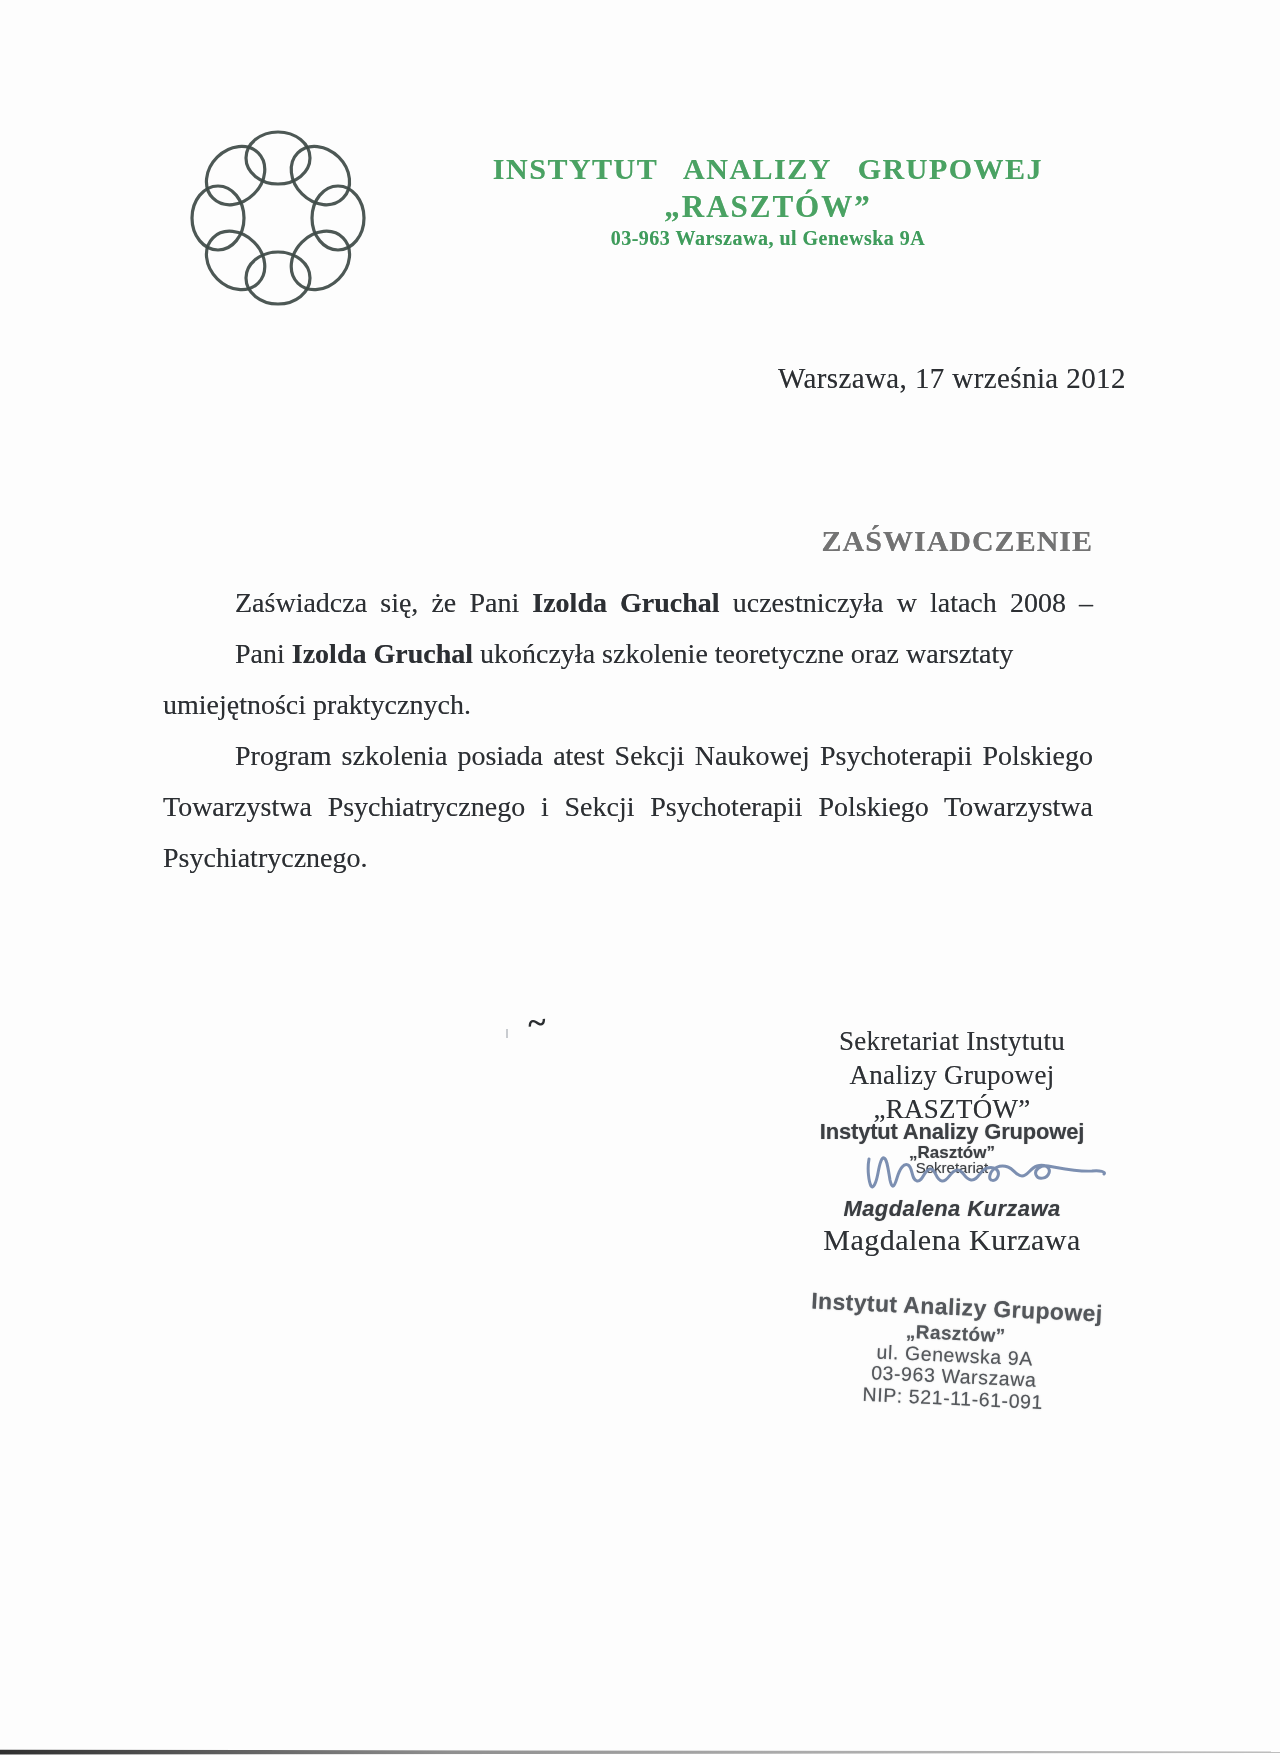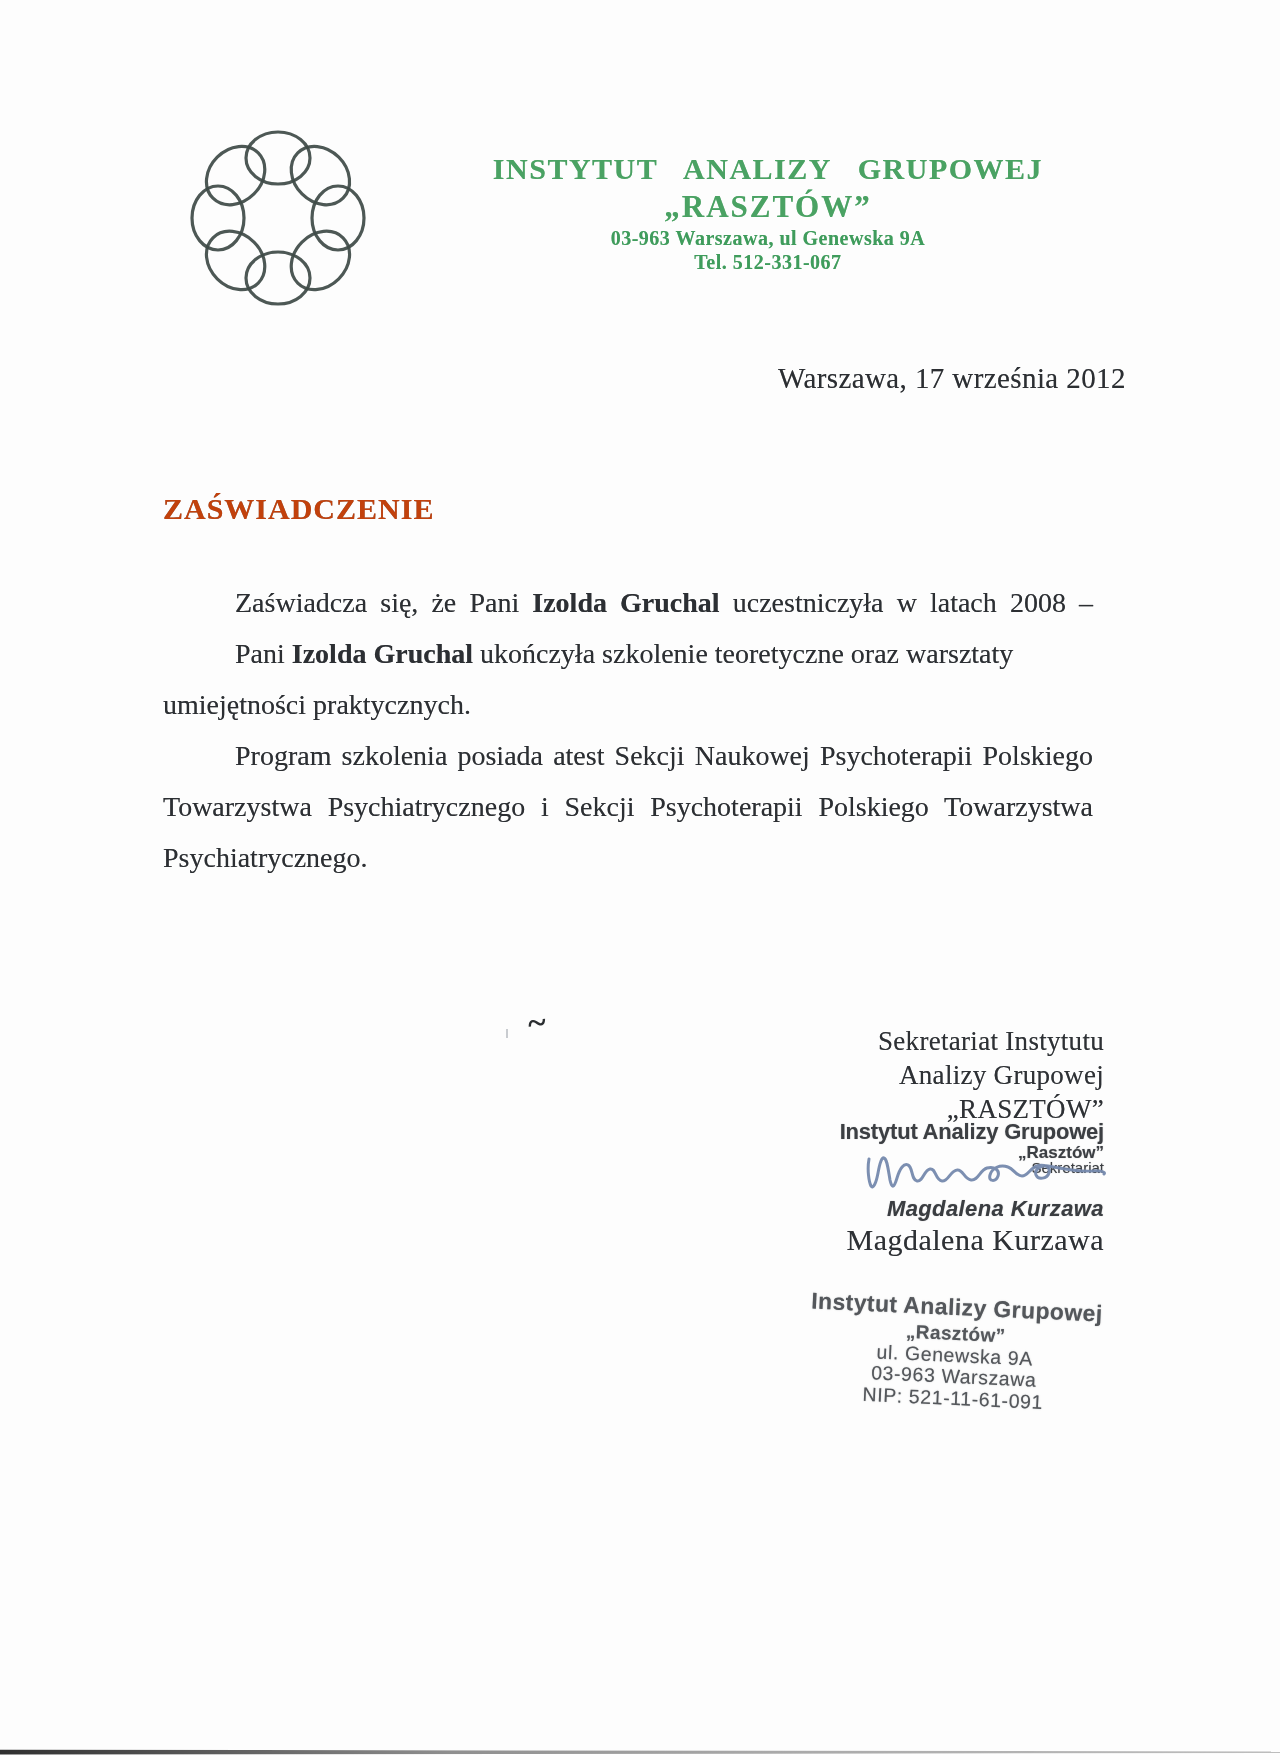--- a/index.html
+++ b/index.html
@@ -30,44 +30,44 @@
 
   
   .dateline {
     position: absolute; left: 778px; top: 362px;
     font-size: 29px; color: #2c2f33; letter-spacing: .4px;
     text-shadow: 0 0 .5px rgba(44,47,51,.55);
   }
 
   
   .doc-title {
-    position: absolute; left: 163px; top: 492px; width: 930px;
-    text-align: left; font-size: 30px; font-weight: bold; letter-spacing: 1px;
-    color: #c2410c; text-shadow: 0 0 .6px rgba(43,46,50,.55);
+    position: absolute; left: 163px; top: 524px; width: 930px;
+    text-align: right; font-size: 30px; font-weight: bold; letter-spacing: 1px;
+    color: #737373; text-shadow: 0 0 .6px rgba(43,46,50,.55);
   }
   .body-text {
     position: absolute; left: 163px; top: 577px; width: 930px;
     font-size: 28px; color: #2c2f33;
     text-shadow: 0 0 .55px rgba(44,47,51,.55);
   }
   .bline { line-height: 51px; height: 51px; }
   .bline.indent { padding-left: 72px; font-family: Liberation Serif, serif; }
   .bline.fill { text-align: justify; text-align-last: justify; }
   .bline b { font-weight: bold; }
 
   
   .ink-tilde {
     position: absolute; left: 528px; top: 1004px;
     font-size: 34px; font-weight: bold; color: #2b2e31;
     transform: rotate(-6deg);
   }
   .faint-tick { position: absolute; left: 506px; top: 1029px; width: 2px; height: 9px; background: #c9ccd0; }
 
   
-  .sig-block { position: absolute; left: 800px; top: 1024px; width: 304px; text-align: right; }
+  .sig-block { position: absolute; left: 800px; top: 1024px; width: 304px; text-align: center; }
   .sig-typed { font-size: 27px; line-height: 34px; color: #2e3135; letter-spacing: .3px;
                text-shadow: 0 0 .55px rgba(46,49,53,.5); }
   .sig-stamp { margin-top: -6px; color: #3c3f43; font-family: "Liberation Sans", sans-serif;
                text-shadow: 0 0 1px rgba(60,63,67,.45); }
   .sig-stamp-l1 { font-size: 22px; line-height: 24px; font-weight: bold; letter-spacing: -.2px; }
   .sig-stamp-l2 { font-size: 17px; line-height: 17px; font-weight: bold; }
   .sig-stamp-l3 { font-size: 15px; line-height: 14px; font-weight: 500; }
   .sig-stamp-name { margin-top: 22px; font-family: "Liberation Sans", sans-serif;
                     font-style: italic; font-weight: bold; font-size: 22px; line-height: 24px;
                     color: #3a3d41; letter-spacing: .4px; text-shadow: 0 0 1px rgba(58,61,65,.45); }
@@ -110,21 +110,20 @@
       <ellipse cx="57.6" cy="63.6" rx="32" ry="26" transform="rotate(315 57.6 63.6)"></ellipse>
       <ellipse cx="100" cy="46" rx="32" ry="26"></ellipse>
       <ellipse cx="142.4" cy="63.6" rx="32" ry="26" transform="rotate(45 142.4 63.6)"></ellipse>
     </g>
   </svg>
 
   <div class="header-block">
     <div class="org-line1">INSTYTUT ANALIZY GRUPOWEJ</div>
     <div class="org-line2">„RASZTÓW”</div>
     <div class="org-line3">03-963 Warszawa, ul Genewska 9A</div>
-    <div class="org-line4">Tel. 512-331-067</div>
   </div>
 
   <div class="dateline">Warszawa, 17 września 2012</div>
 
   <div class="doc-title">ZAŚWIADCZENIE</div>
 
   <div class="body-text">
     <div class="bline indent fill"><span>Zaświadcza się, że Pani </span><b>Izolda Gruchal</b><span> uczestniczyła w latach 2008 –</span></div>
     <div class="bline indent"><span>Pani </span><b>Izolda Gruchal</b><span> ukończyła szkolenie teoretyczne oraz warsztaty</span></div>
     <div class="bline">umiejętności praktycznych.</div>

